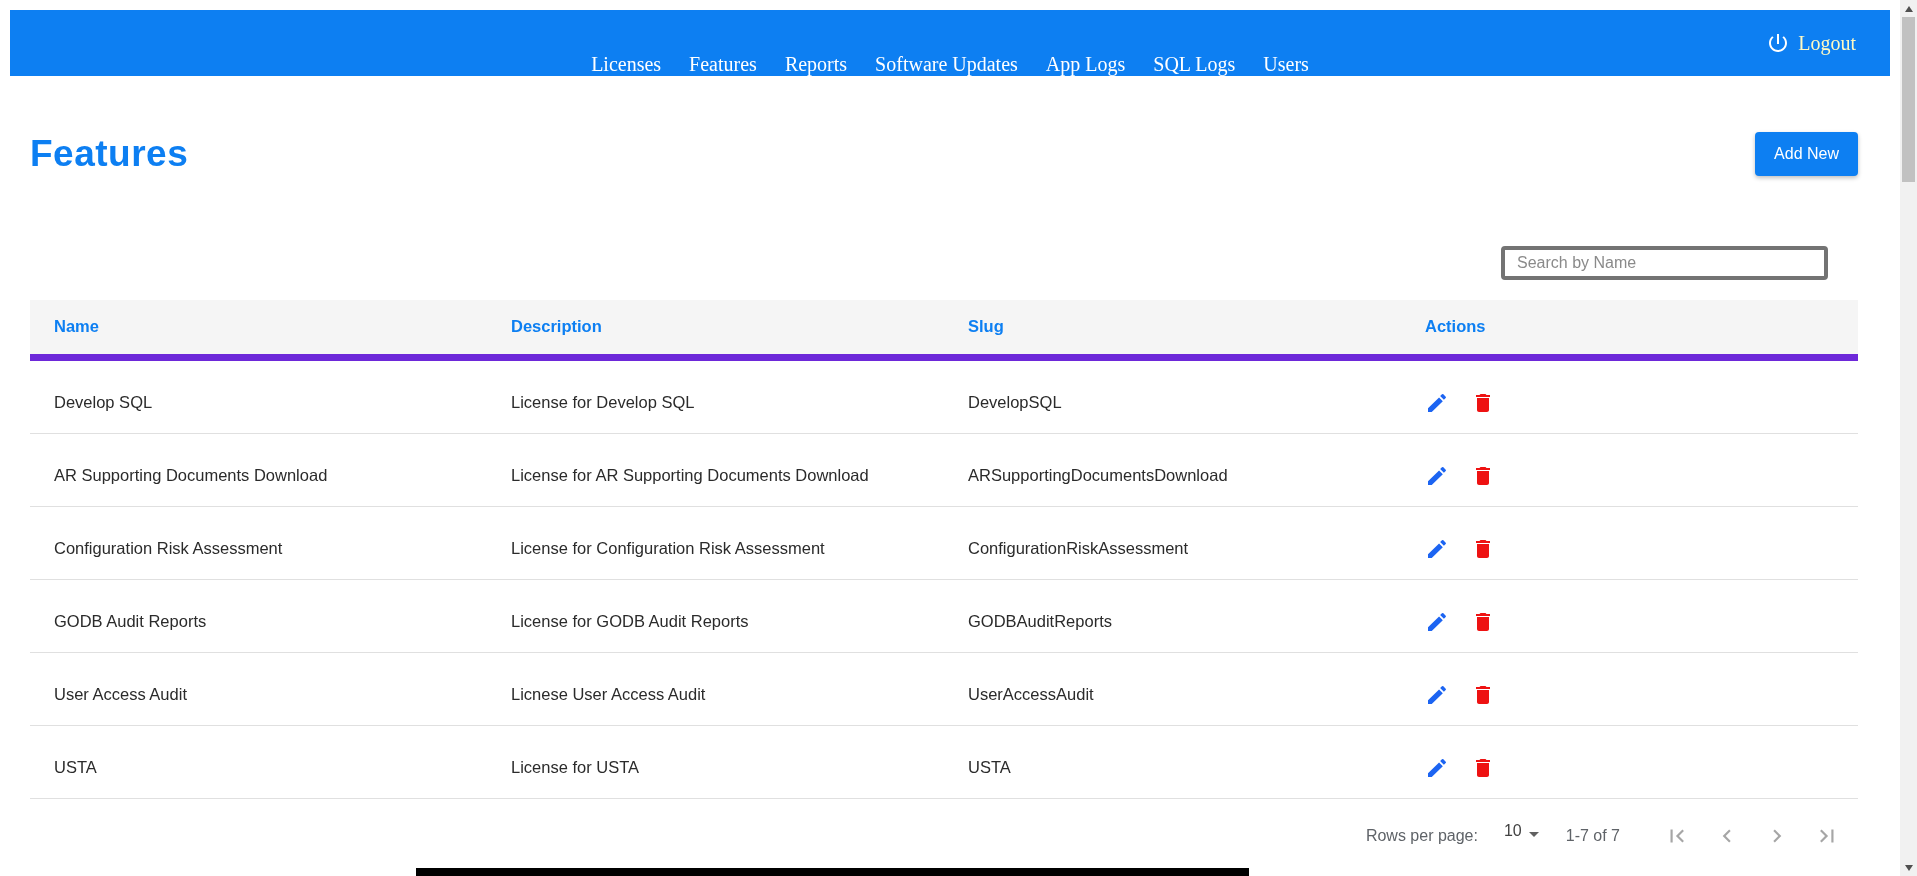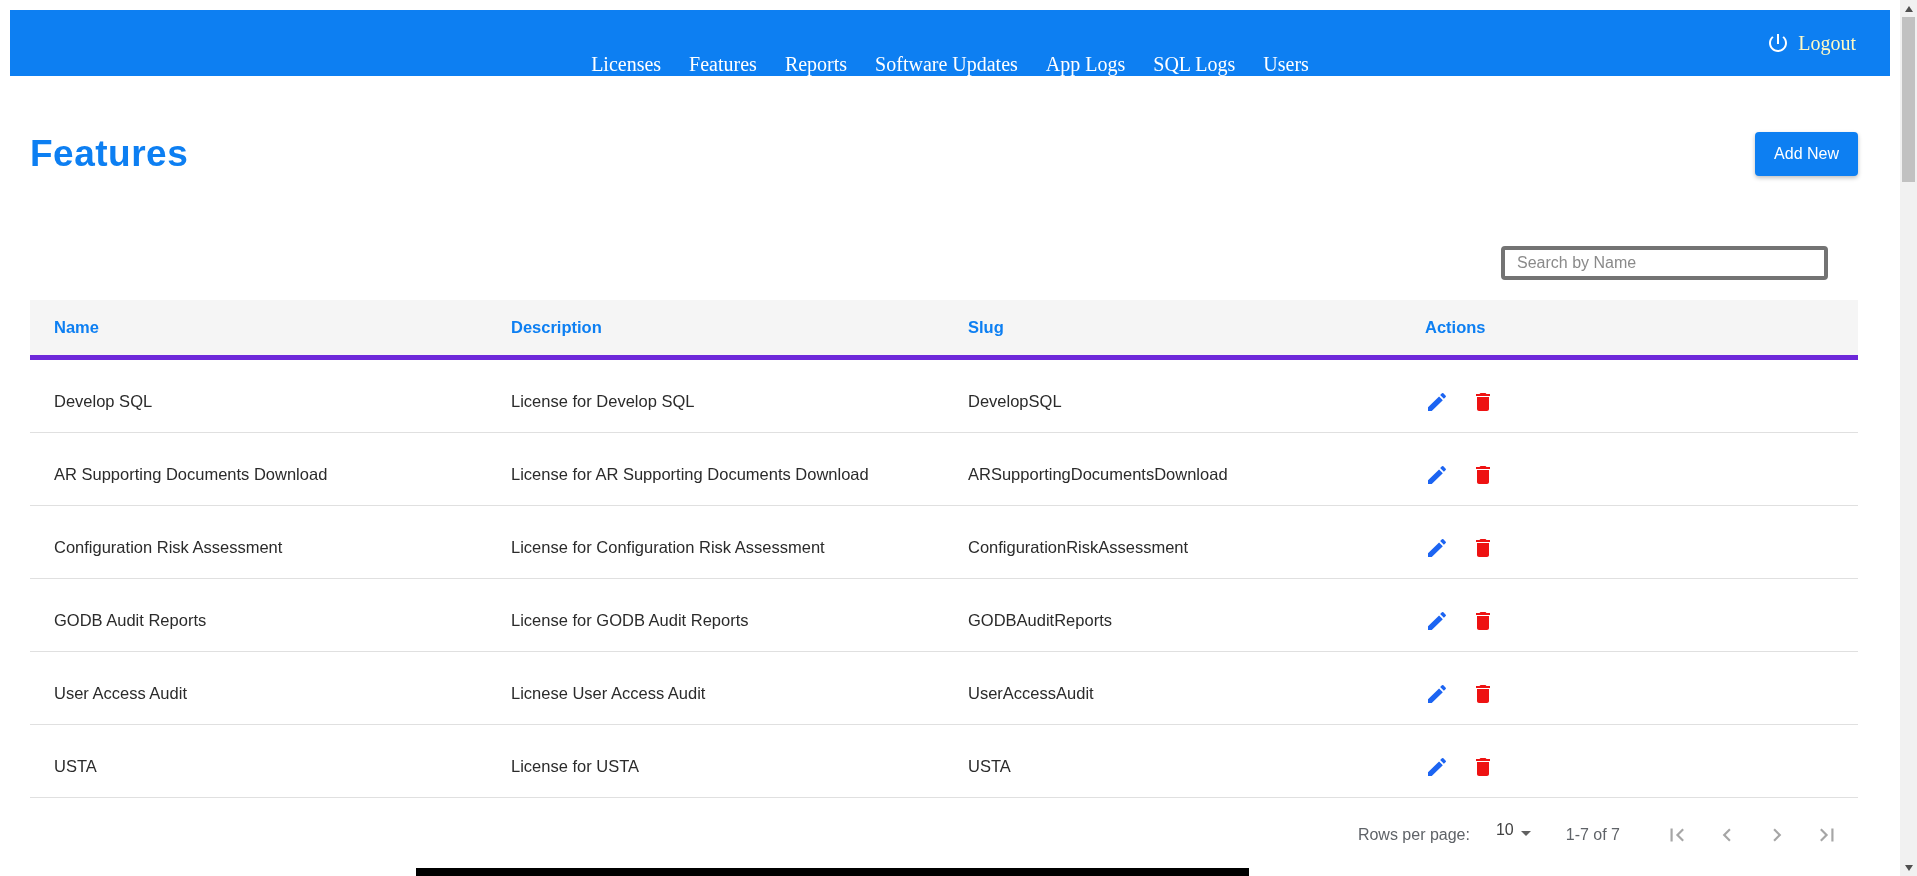--- a/index.html
+++ b/index.html
@@ -52,35 +52,35 @@
     padding:0 12px;font-size:16px;color:#444;outline:none;
     font-family:"Liberation Sans",sans-serif;
   }
   .search-input::placeholder{color:#8a8a8a;}
   
   table{width:100%;border-collapse:collapse;margin-top:20px;table-layout:fixed;}
   col{width:25%;}
   thead tr{background:#f5f5f5;height:57px;}
   th{
     text-align:left;color:var(--accent);font-size:16.5px;font-weight:600;
-    padding:0 16px 0 24px;border-bottom:5px solid #6d28d9;
+    padding:0 16px 0 24px;border-bottom:7px solid #6d28d9;
   }
   tbody td{
     height:60px;border-bottom:1px solid #e0e0e0;font-size:16.5px;color:#2b2b2b;
     padding:12px 16px 0 24px;white-space:nowrap;overflow:hidden;
   }
   .actions-cell{display:flex;align-items:center;gap:22px;height:60px;}
   .icon-btn{display:inline-flex;cursor:pointer;}
   
   .table-footer{
     display:flex;justify-content:flex-end;align-items:center;
     height:74px;font-size:16px;color:#5f6368;padding-right:18px;
   }
   .rpp-value{display:flex;align-items:flex-start;margin-left:26px;cursor:pointer;color:#424242;}
-  .range{margin-left:28px;text-align:center;}
+  .range{margin-left:20px;text-align:center;}
   .pager{display:flex;align-items:center;gap:24px;margin-left:44px;}
   .pager .icon-btn svg{fill:#a6a6a6;}
   
   .scrollbar{position:absolute;right:0;top:0;width:17px;height:876px;background:#f1f1f1;}
   .sb-arrow{position:absolute;left:0;width:17px;height:17px;display:flex;align-items:center;justify-content:center;cursor:pointer;}
   .sb-arrow.up{top:0;}
   .sb-arrow.down{bottom:0;}
   .tri-up{width:0;height:0;border-left:4px solid transparent;border-right:4px solid transparent;border-bottom:6px solid #505050;}
   .tri-down{width:0;height:0;border-left:4px solid transparent;border-right:4px solid transparent;border-top:6px solid #505050;}
   .sb-thumb{position:absolute;left:2px;top:17px;width:13px;height:165px;background:#c1c1c1;cursor:pointer;}

